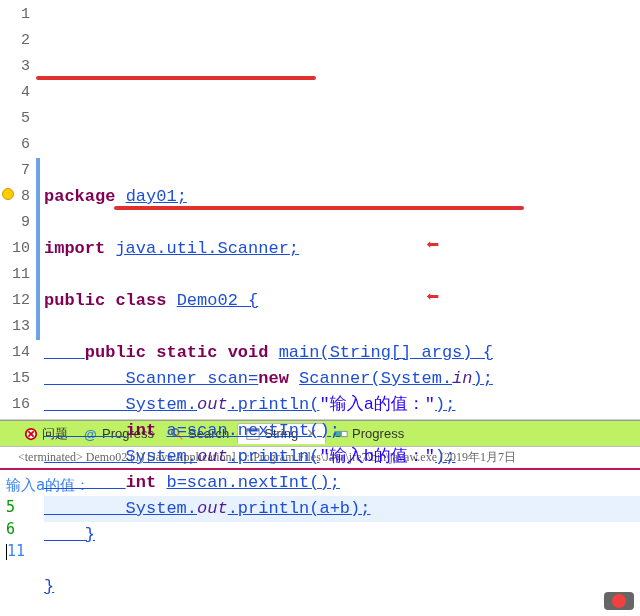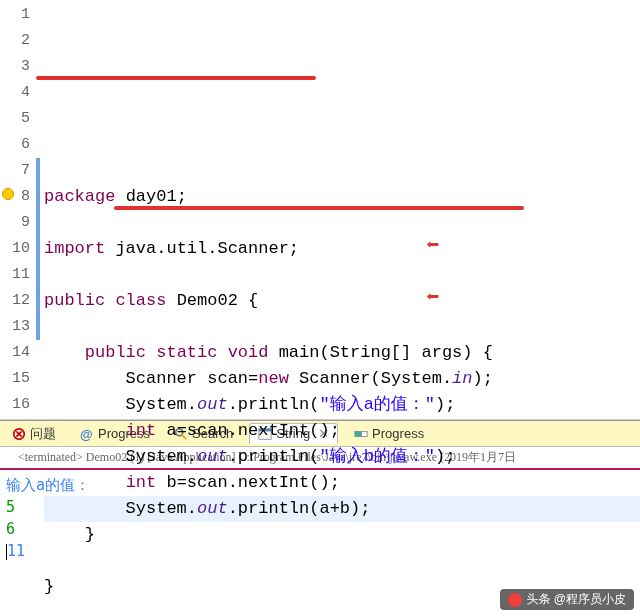--- a/index.html
+++ b/index.html
@@ -34,24 +34,24 @@
   .code {
     flex: 1;
     padding-left: 8px;
     font-size: 17px;
     line-height: 26px;
     padding-top: 2px;
     white-space: pre;
     position: relative;
   }
   .code .row { height: 26px; position: relative; }
-  .kw { color: #7f0055; font-weight: normal; }
+  .kw { color: #7f0055; font-weight: bold; }
   .str { color: #2a00ff; }
   .fld { color: #4c1d95; font-style: italic; }
-  .plain { color: #000000; }
+  .plain { color: #1d4ed8; text-decoration: underline; }
   .hl-line { background: #e8f2fe; display: inline-block; width: 100%; }
   
   .underline-red {
     position: absolute;
     height: 4px;
     background: #e03030;
     border-radius: 3px;
   }
   .arrow-red {
     position: absolute;
@@ -77,25 +77,25 @@
   }
   
   .panel {
     border-top: 1px solid #999;
     font-family: "Segoe UI", sans-serif;
     font-size: 13px;
   }
   .tabs {
     display: flex;
     align-items: center;
-    background: #fef9c3;
+    background: #bef264;
     border-bottom: 1px solid #bbb;
     height: 26px;
-    padding-left: 4px;
-    gap: 8px;
+    padding-left: 16px;
+    gap: 0;
   }
   .tab {
     display: flex;
     align-items: center;
     padding: 2px 8px;
     gap: 4px;
     color: #333;
     cursor: pointer;
   }
   .tab.active {
@@ -232,14 +232,13 @@
   <div class="console">
     <div class="out">输入a的值：</div>
     <div class="in">5</div>
     <div class="in">6</div>
     <div class="out"><span class="cursor-bar"></span><span>11</span></div>
   </div>
 </div>
 
 <div class="watermark">
   <span class="logo"></span>
-  <span>头条 @程序员小皮</span>
 </div>
 
 </body></html>

